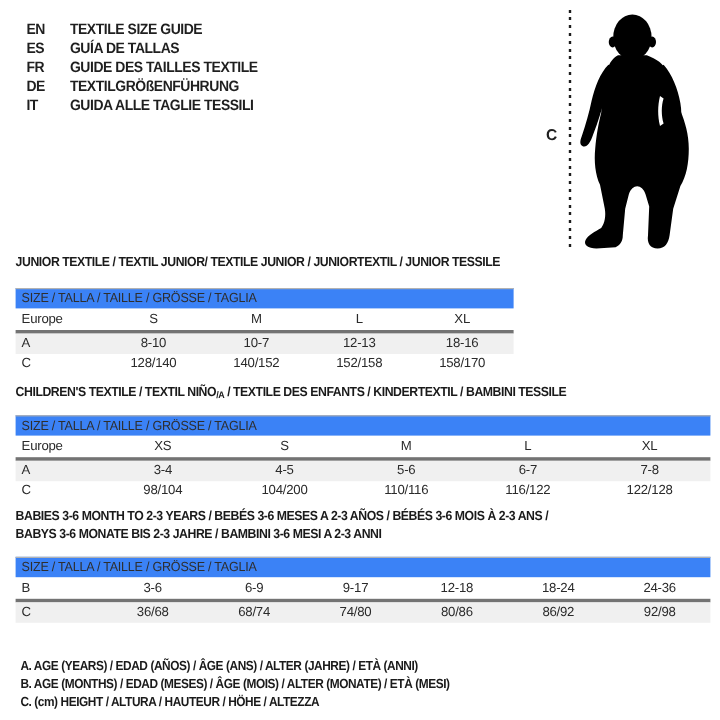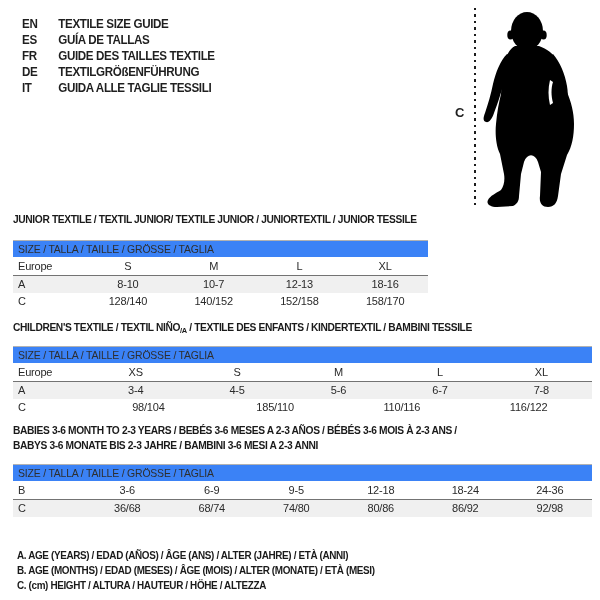--- a/index.html
+++ b/index.html
@@ -23,21 +23,21 @@
   .two-line{line-height:15px}
   
   .size-table{position:absolute;left:13px}
   .t-junior{top:240px;width:415px}
   .t-children{top:346px;width:579px}
   .t-babies{top:464px;width:579px}
   .size-bar{height:17px;line-height:17px;background:#3b82f6;border-top:1px solid #b2b2b2;
     padding-left:5px;font-size:11px;letter-spacing:-0.2px;color:#2e2e2e;box-sizing:border-box;white-space:nowrap;overflow:hidden}
   .size-bar span{display:inline-block;transform:scaleX(0.95);transform-origin:0 50%}
   .trow{display:flex;height:17px;line-height:17px;font-size:11px;letter-spacing:-0.2px;color:#2a2a2a}
-  .trow.first{height:18px;line-height:18px;border-bottom:1px solid #737373}
+  .trow.first{height:18px;line-height:18px;border-bottom:3px solid #737373}
   .trow.alt{background:#f0f0f0}
   .tlabel{width:72px;padding-left:5px;box-sizing:border-box;text-align:left}
   .tcell{flex:1;text-align:center}
   
   .footnotes{position:absolute;left:17px;top:548px}
   .fn{height:15px;line-height:15px;font-weight:bold;font-size:11px;letter-spacing:-0.4px;
     transform:scaleX(0.90);transform-origin:0 0;white-space:nowrap;color:#1a1a1a}
 </style>
 </head>
 <body>
@@ -161,39 +161,40 @@
     <span class="tlabel">A</span>
     <span class="tcell">3-4</span>
     <span class="tcell">4-5</span>
     <span class="tcell">5-6</span>
     <span class="tcell">6-7</span>
     <span class="tcell">7-8</span>
   </div>
   <div class="trow">
     <span class="tlabel">C</span>
     <span class="tcell">98/104</span>
-    <span class="tcell">185/110</span>
+    <span class="tcell">104/200</span>
     <span class="tcell">110/116</span>
     <span class="tcell">116/122</span>
+    <span class="tcell">122/128</span>
   </div>
 </div>
 
 <div class="sec-title two-line" style="top:423px">
   <div>BABIES 3-6 MONTH TO 2-3 YEARS / BEBÉS 3-6 MESES A 2-3 AÑOS / BÉBÉS 3-6 MOIS À 2-3 ANS /</div>
   <div>BABYS 3-6 MONATE BIS 2-3 JAHRE / BAMBINI 3-6 MESI A 2-3 ANNI</div>
 </div>
 <div class="size-table t-babies">
   <div class="size-bar">
     <span>SIZE / TALLA / TAILLE / GRÖSSE / TAGLIA</span>
   </div>
   <div class="trow first">
     <span class="tlabel">B</span>
     <span class="tcell">3-6</span>
     <span class="tcell">6-9</span>
-    <span class="tcell">9-5</span>
+    <span class="tcell">9-17</span>
     <span class="tcell">12-18</span>
     <span class="tcell">18-24</span>
     <span class="tcell">24-36</span>
   </div>
   <div class="trow alt">
     <span class="tlabel">C</span>
     <span class="tcell">36/68</span>
     <span class="tcell">68/74</span>
     <span class="tcell">74/80</span>
     <span class="tcell">80/86</span>

